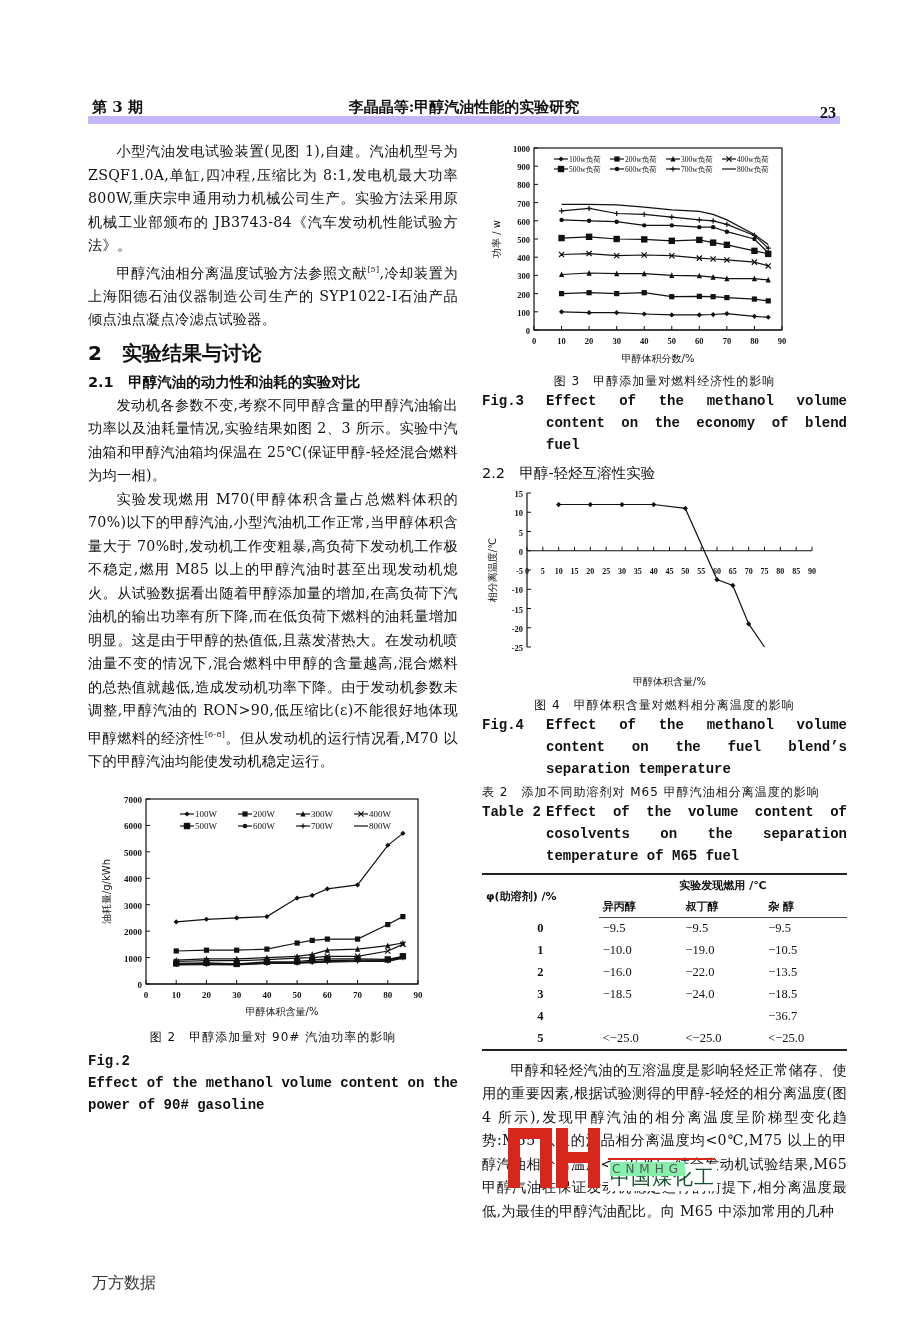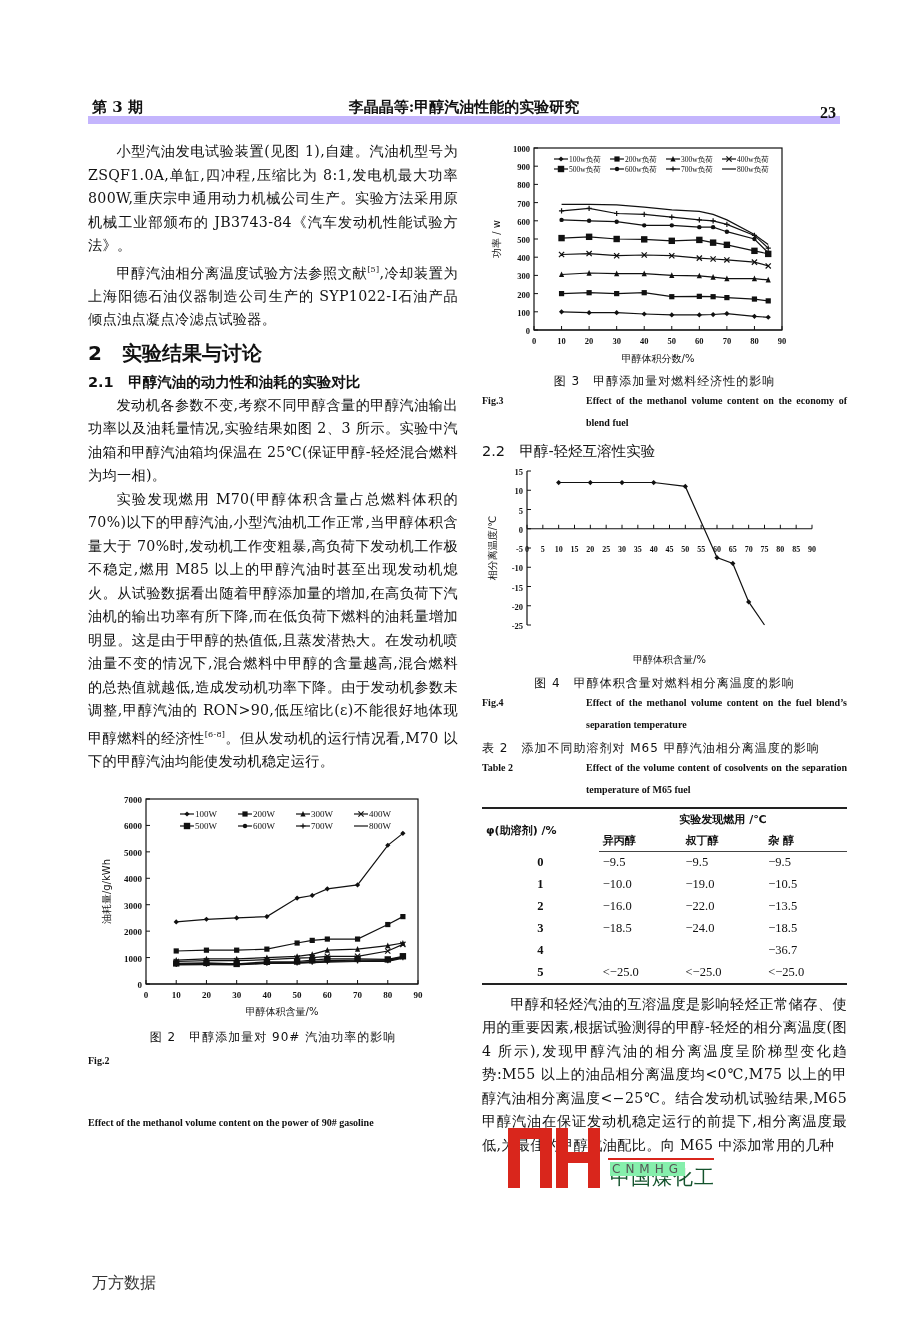--- a/index.html
+++ b/index.html
@@ -17,21 +17,21 @@
   .para { font-size: 14.2px; line-height: 23.5px; text-align: justify; letter-spacing: 0.3px; }
   .indent { text-indent: 2em; }
   .sec-h { font-family: "DejaVu Sans", sans-serif; font-size: 20px; margin: 8px 0 6px 0; }
   .sub-h { font-family: "DejaVu Sans", sans-serif; font-size: 14.5px; font-weight: bold; margin: 4px 0 2px 0; }
   .sup { font-size: 8px; vertical-align: super; }
 
   .chart { position: relative; }
   .chart svg { display: block; }
 
   .cap-cn { font-family: "DejaVu Sans", sans-serif; font-size: 12px; font-weight: normal; text-align: center; letter-spacing: 1px; }
-  .cap-en { font-family: Liberation Serif, serif; font-size: 10px; font-weight: bold; display: flex; line-height: 22px; gap: 40px; }
+  .cap-en { font-family: Liberation Mono, monospace; font-size: 14px; font-weight: bold; display: flex; line-height: 22px; }
   .cap-en .lbl { width: 64px; flex-shrink: 0; }
   .cap-en .txt { flex: 1; text-align: justify; }
 
   table.t2 { width: 100%; border-collapse: collapse; font-family: "Liberation Serif", serif; font-size: 12.5px; }
   table.t2 th { font-family: "DejaVu Sans", sans-serif; font-weight: bold; font-size: 11px; padding: 3px 4px; text-align: left; }
   table.t2 td { padding: 3px 4px; height: 22px; }
   table.t2 thead tr:first-child th { border-top: 2px solid #222; }
   table.t2 thead tr:last-child th { border-bottom: 1.5px solid #444; }
   table.t2 tbody tr:last-child td { border-bottom: 2px solid #222; }
   table.t2 td.c0 { text-align: center; font-weight: bold; }

